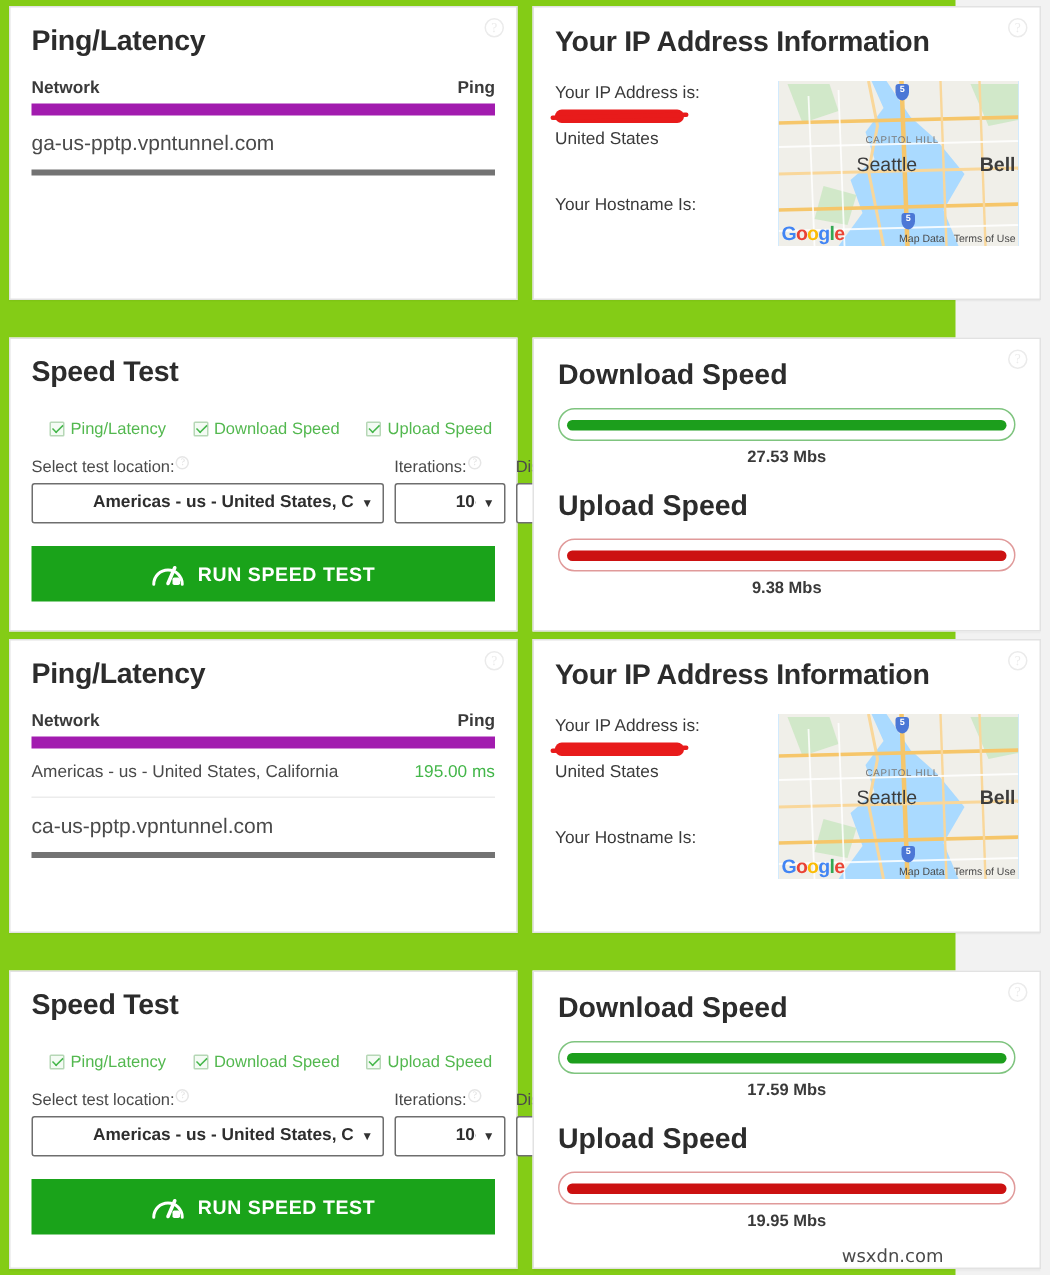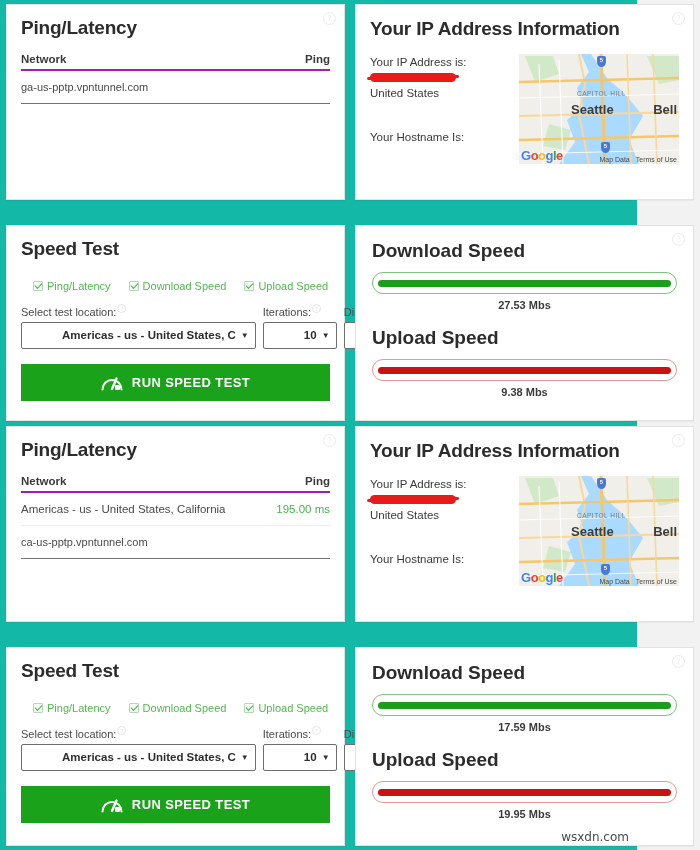--- a/index.html
+++ b/index.html
@@ -6,21 +6,21 @@
   html, body {
     margin: 0; padding: 0;
     width: 700px; height: 850px;
     background: #f2f2f2;
     font-family: "Liberation Sans", sans-serif;
     overflow: hidden;
   }
   .page {
     position: relative;
     width: 637px; height: 850px;
-    background: #14b8a6;
+    background: #84cc16;
   }
 
   
   .panel {
     position: absolute;
     background: #ffffff;
     border: 1px solid #e2e2e2;
     box-shadow: 0 1px 1px rgba(0,0,0,0.04);
   }
   .panel-title {
@@ -47,39 +47,39 @@
 
   
   .ping-panel { padding: 12px 14px 0 14px; }
   .ping-table { width: 100%; border-collapse: collapse; margin-top: 14px; }
   .ping-head-row th {
     font-size: 11.5px;
     font-weight: bold;
     color: #3a3a3a;
     text-align: left;
     padding: 0 0 4px 0;
-    border-bottom: 2px solid #a21caf;
+    border-bottom: 8px solid #a21caf;
     margin-left: 36px;
   }
   .ping-head-row th.right { text-align: right; }
   .ping-row td {
     font-size: 11.5px;
     color: #4a4a4a;
     padding: 10px 0 10px 0;
     border-bottom: 1px solid #ececec;
   }
   .ping-row td.ping-val {
     text-align: right;
     color: #43b649;
   }
   .ping-host td {
-    font-size: 11px;
+    font-size: 14px;
     color: #4a4a4a;
     padding: 10px 0 10px 0;
-    border-bottom: 1px solid #737373;
+    border-bottom: 4px solid #737373;
   }
 
   
   .st-panel { padding: 12px 14px 0 14px; }
   .checkbox-row {
     display: flex;
     gap: 18px;
     margin-top: 20px;
     padding-left: 12px;
   }
@@ -242,21 +242,21 @@
     position: relative;
     overflow: hidden;
     background: #aadaff;
     cursor: pointer;
   }
   .map svg { position: absolute; left: 0; top: 0; }
   .map-label-seattle {
     position: absolute;
     left: 52px; top: 48px;
     font-size: 13px;
-    font-weight: bold;
+    font-weight: normal;
     color: #3c3c3c;
   }
   .map-label-bell {
     position: absolute;
     right: 2px; top: 48px;
     font-size: 13px;
     font-weight: bold;
     color: #3c3c3c;
   }
   .map-label-capitol {

